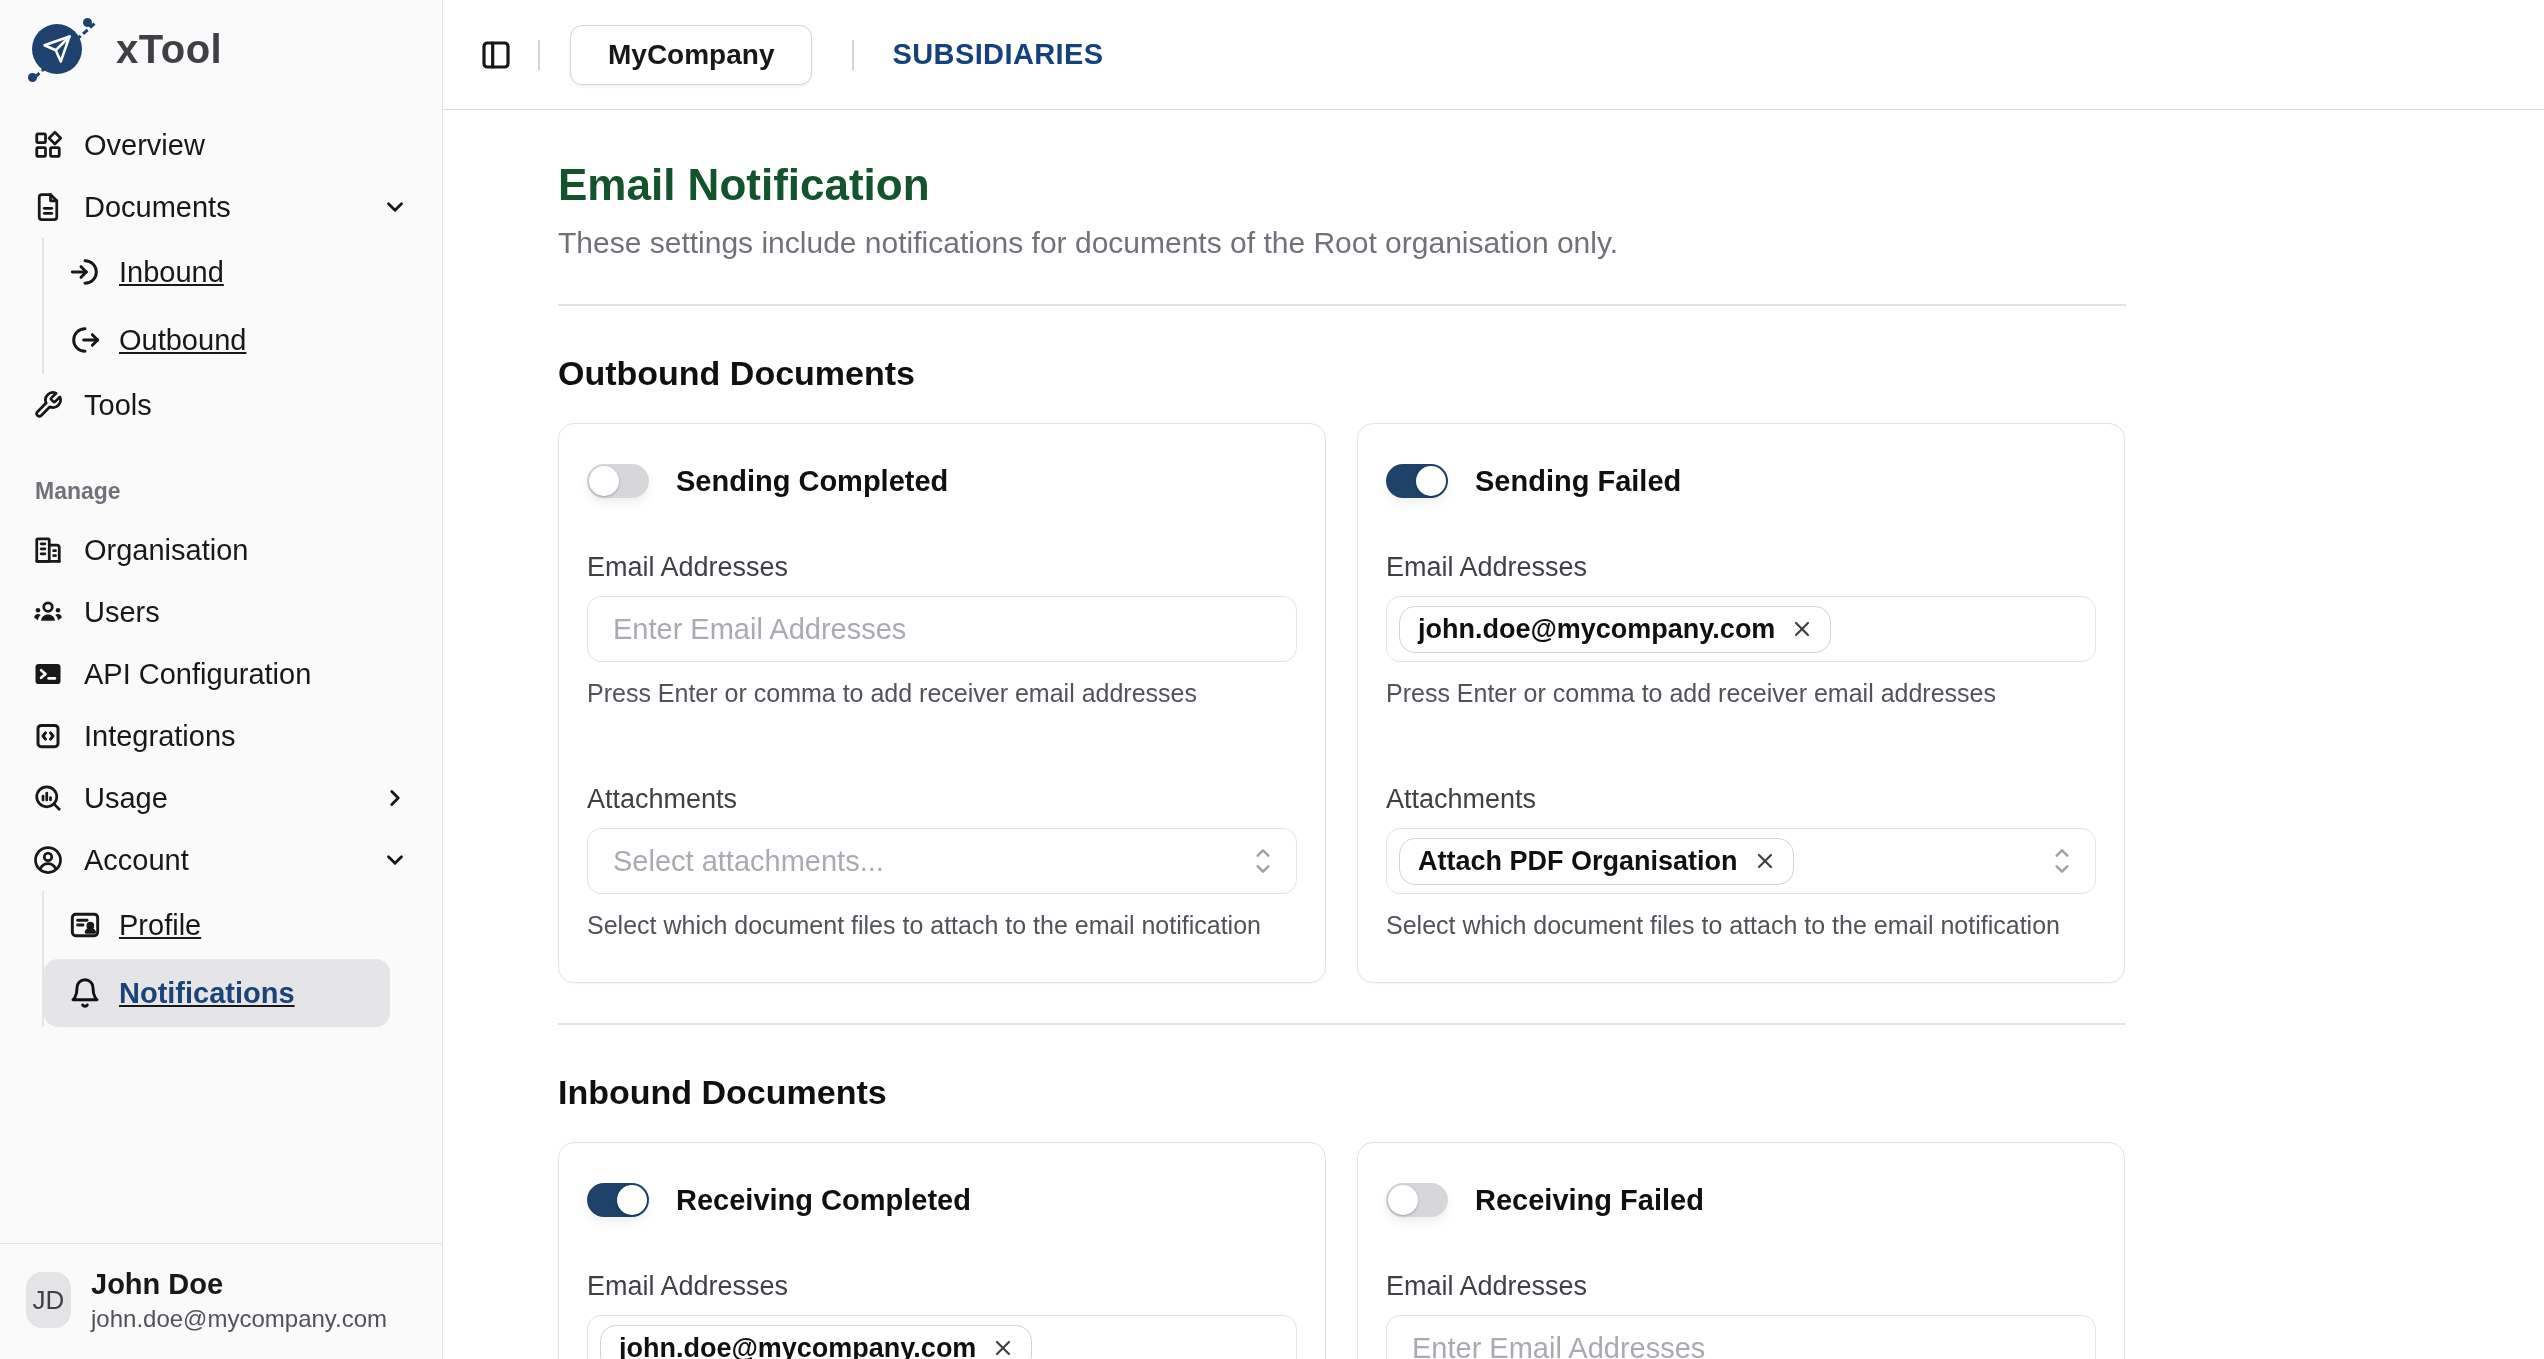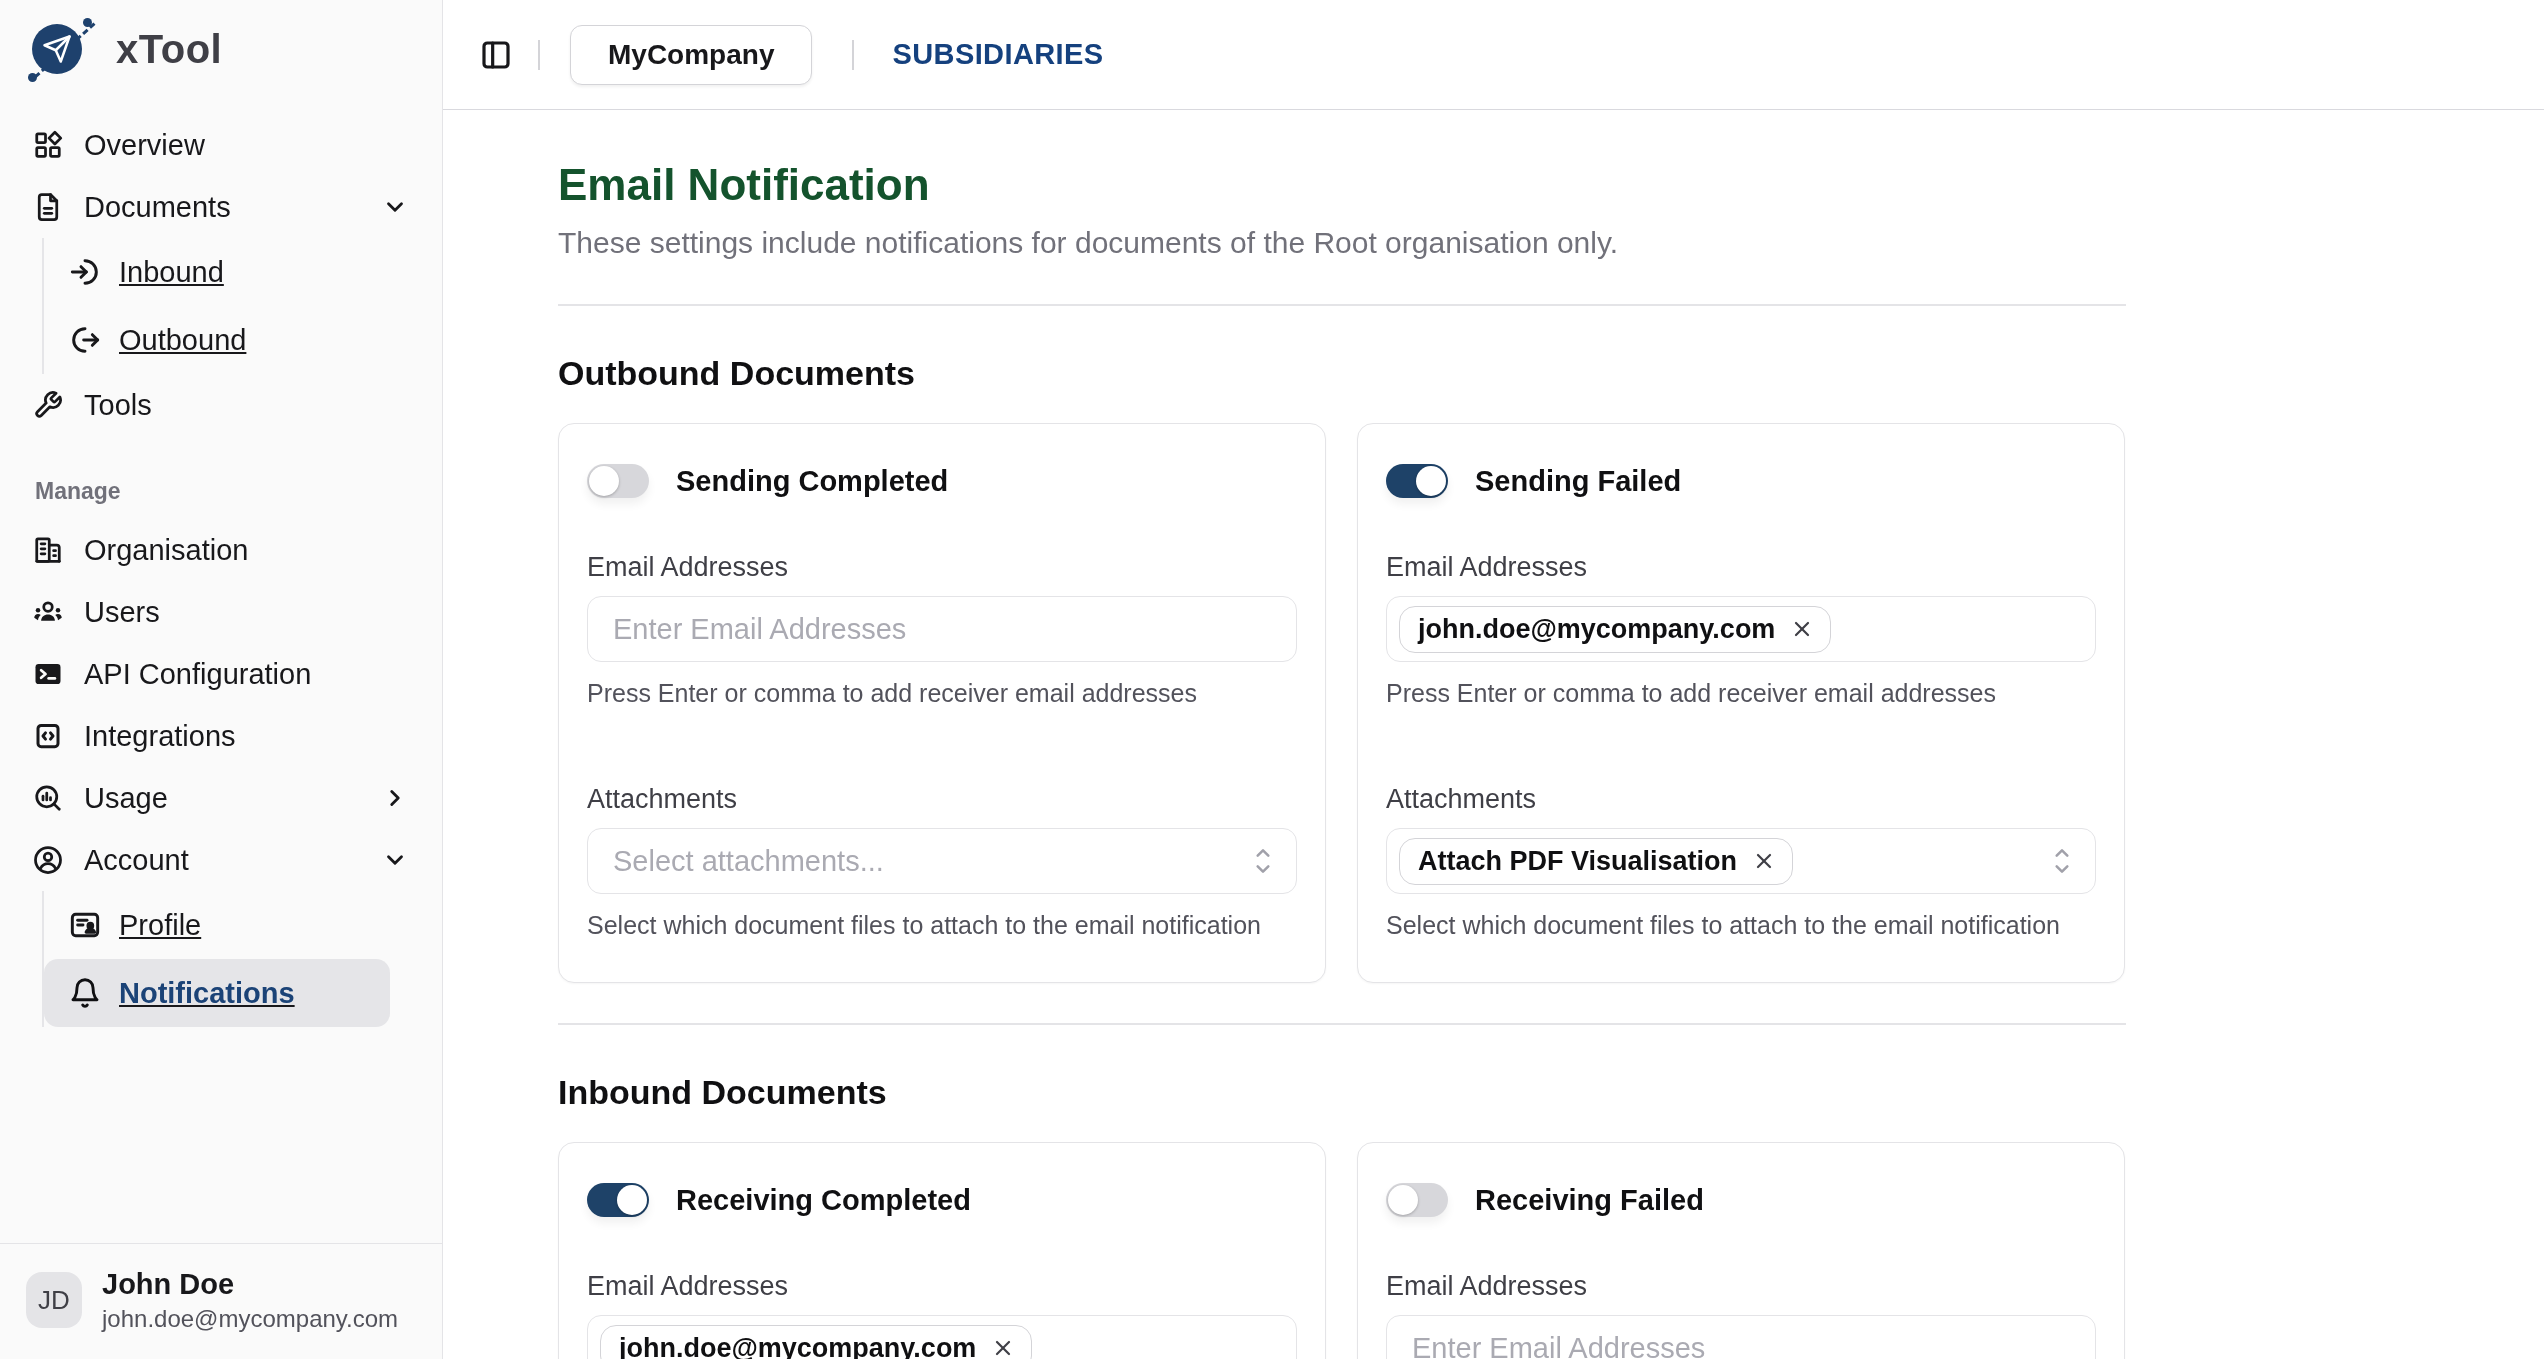--- a/index.html
+++ b/index.html
@@ -52,21 +52,21 @@
   }
   .sub-item .nicon { width: 32px; height: 32px; flex: 0 0 auto; }
   .sub-item.active { background: #e5e5e8; color: #1b4377; font-weight: 700; }
   .section-label { margin: 42px 0 14px 0; padding-left: 2px; font-size: 23px; font-weight: 700; color: #71717a; }
 
   .sidebar-footer {
     margin-top: auto; border-top: 1px solid #e4e4e7;
     display: flex; align-items: center; gap: 20px; padding: 24px 26px 26px 26px;
   }
   .avatar {
-    width: 56px; height: 56px; border-radius: 16px; background: #e4e4e7;
+    width: 45px; height: 56px; border-radius: 16px; background: #e4e4e7;
     color: #3f3f46; font-size: 26px; display: flex; align-items: center; justify-content: center;
   }
   .user-name { font-size: 29px; font-weight: 700; color: #18181b; line-height: 1.15; }
   .user-email { font-size: 24px; color: #52525b; margin-top: 4px; }
 
   
   .main { position: absolute; left: 443px; top: 0; right: 0; bottom: 0; background: #fff; }
   .topbar {
     height: 110px; border-bottom: 1.5px solid #d9d9de;
     display: flex; align-items: center; padding-left: 37px;
@@ -367,21 +367,21 @@
                   <path d="m6 6 12 12"></path>
               </svg>
             </span>
           </div>
           <div class="helper">Press Enter or comma to add receiver email addresses</div>
         </div>
         <div class="field second">
           <div class="field-label">Attachments</div>
           <div class="boxinput boxselect">
             <span class="chip">
-              <span>Attach PDF Visualisation</span>
+              <span>Attach PDF Organisation</span>
               <svg class="x" viewBox="0 0 24 24" fill="none" stroke="currentColor" stroke-width="2.2" stroke-linecap="round">
                 <path d="M18 6 6 18"></path>
                   <path d="m6 6 12 12"></path>
               </svg>
             </span>
             <svg class="updown" viewBox="0 0 24 32" fill="none" stroke="currentColor" stroke-width="2.4" stroke-linecap="round" stroke-linejoin="round">
               <path d="m7 11 5-5 5 5"></path>
                 <path d="m7 21 5 5 5-5"></path>
             </svg>
           </div>

